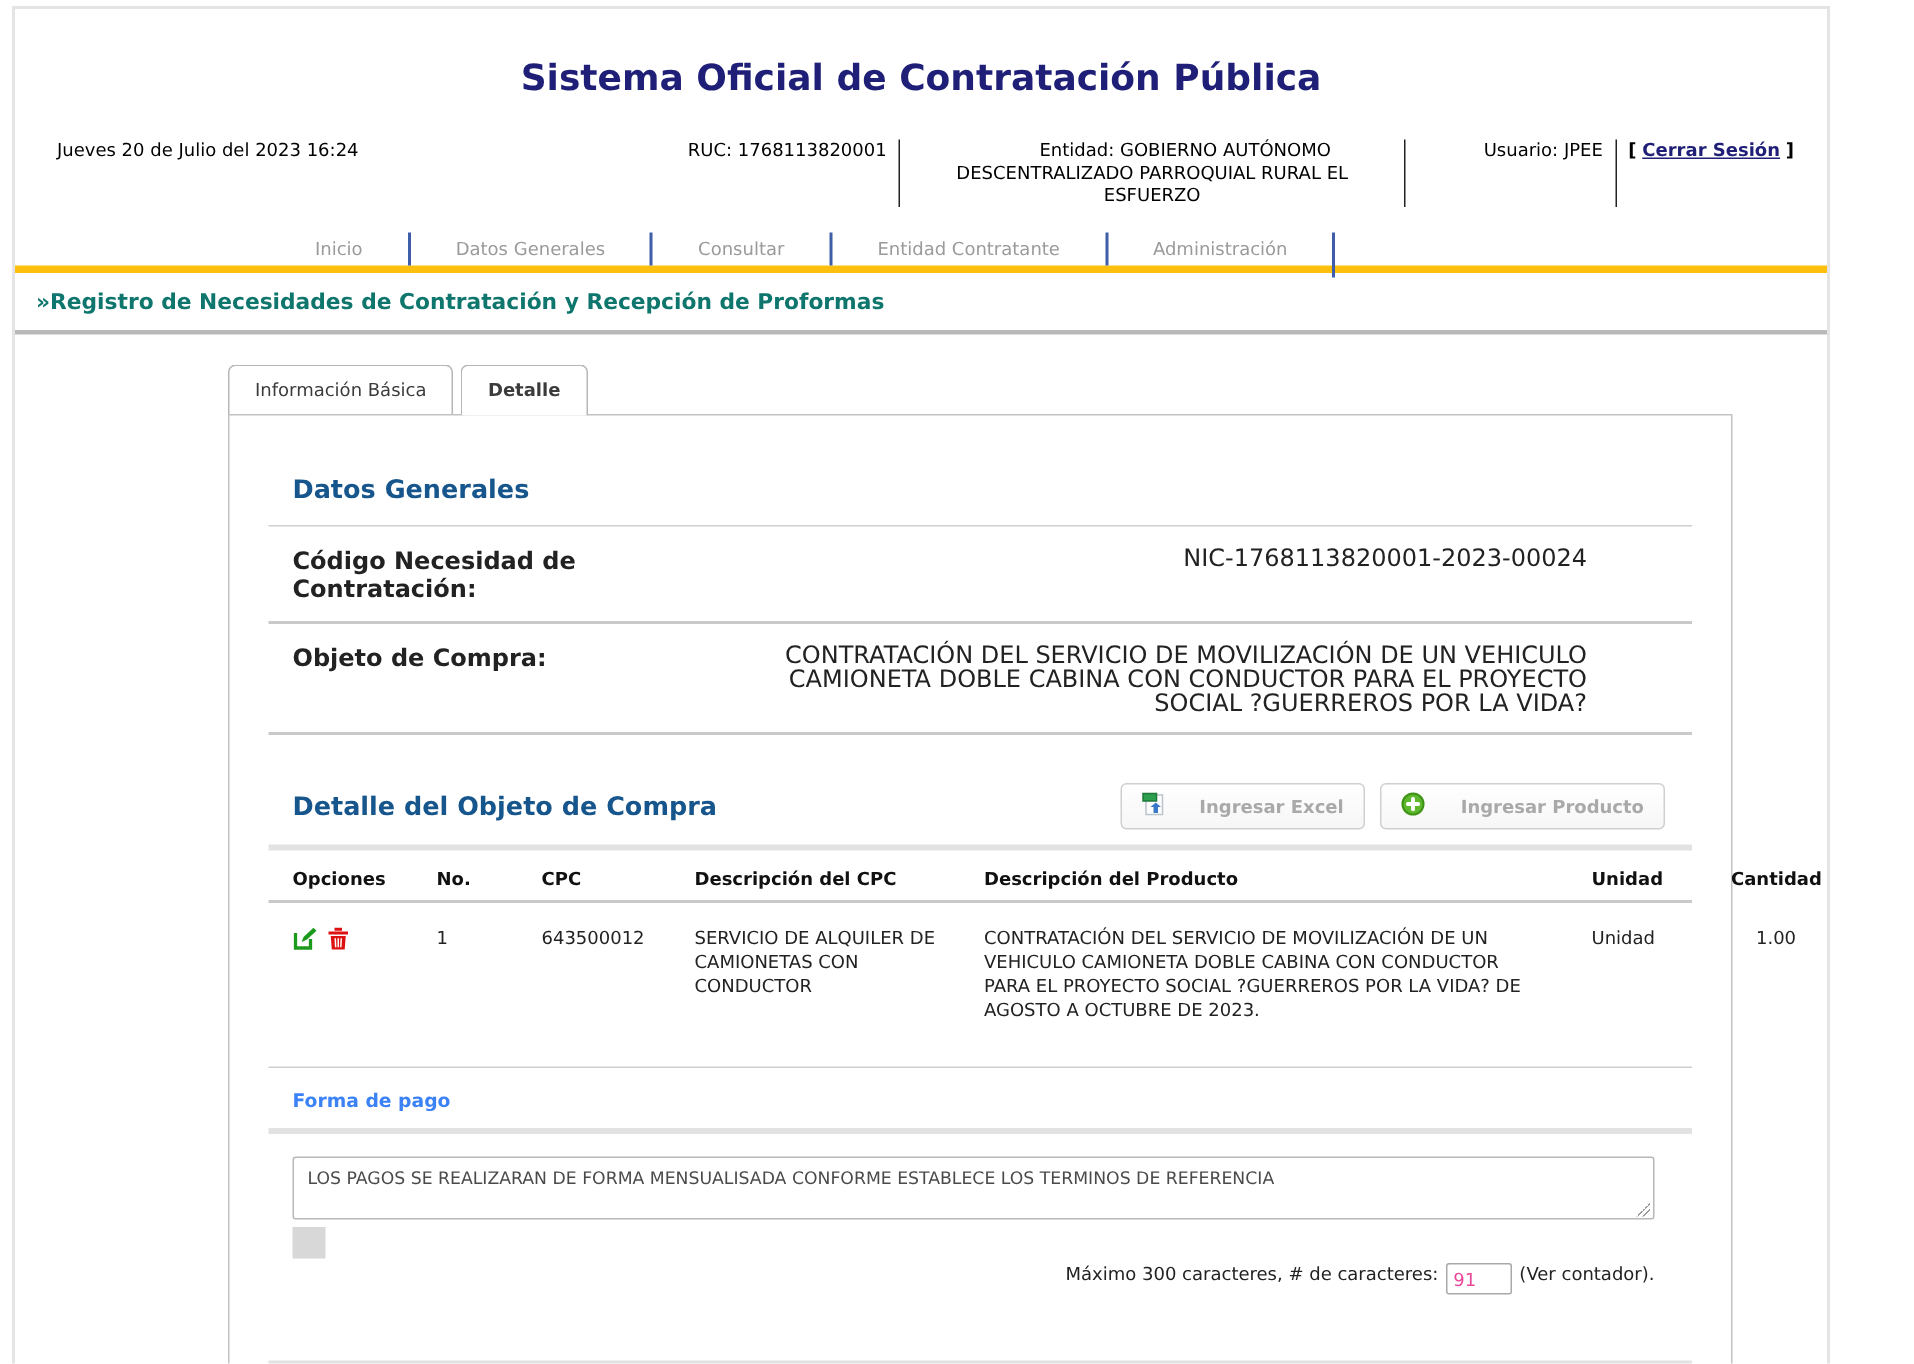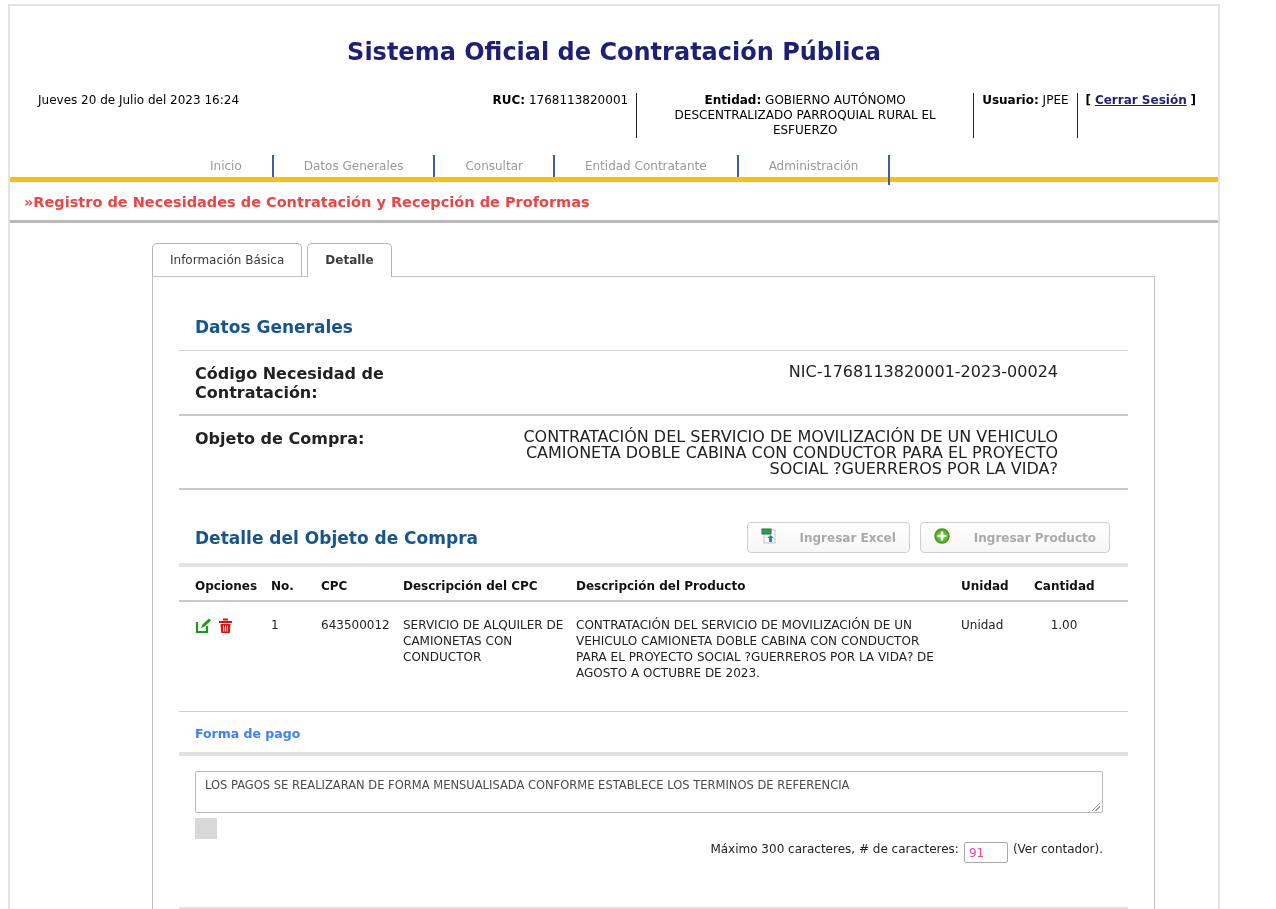--- a/index.html
+++ b/index.html
@@ -9,32 +9,32 @@
     border:2px solid #e4e4e6; border-bottom:none; background:#fff; overflow:hidden; }
 
   
   .app-title { text-align:center; margin-top:32px; font-size:24px; font-weight:bold; color:#1f1f78; }
   .info-row { display:flex; justify-content:space-between; align-items:flex-start;
     margin:26px 22px 0 28px; font-size:12px; color:#000; }
   .info-right { display:flex; align-items:flex-start; gap:8px; text-align:center; }
   .info-right .sep { align-self:stretch; width:1px; background:#222; margin-top:1px; }
   .info-item { padding-top:1px; line-height:15px; }
   .entity-block { max-width:320px; }
-  b.lbl { font-weight:bold; }
+  b.lbl { font-weight:normal;margin-left:44px; }
   .logout-link { color:#1f1f78; font-weight:bold; text-decoration:underline; cursor:pointer; }
 
   
   .navbar { position:relative; margin-top:16px; height:23px; }
   .nav-items { position:absolute; left:170px; top:0; display:flex; height:23px; align-items:center; }
   .nav-item { padding:0 30px; font-size:12px; color:#9a9a9a; cursor:pointer; }
   .nav-sep { width:2px; height:22px; background:#3f5ea8; }
   .nav-sep.tall { height:30px; margin-bottom:-8px; }
   .yellow-bar { height:5px; background:#fcbf0e; width:100%; }
 
-  .breadcrumb { margin:12px 0 10px 14px; font-size:14.5px; font-weight:bold; color:#ef4444; }
+  .breadcrumb { margin:12px 0 10px 14px; font-size:14.5px; font-weight:bold; color:#0f766e; }
   .gray-rule { height:3px; background:#b9b9ba; width:100%; }
 
   
   .tabs-row { display:flex; margin:20px 0 0 142px; position:relative; z-index:2; }
   .tab { border:1px solid #b6b6b6; border-bottom:none; border-radius:5px 5px 0 0;
     background:#fff; padding:9px 17px 8px; font-size:12px; color:#3b3b3b; margin-right:5px; cursor:pointer; }
   .tab.active { font-weight:bold; padding-bottom:10px; margin-bottom:-1px; }
 
   .panel { margin-left:142px; width:1003px; border:1px solid #c2c2c2; background:#fff;
     min-height:663px; padding:28px 26px 0 26px; position:relative; z-index:1; }
@@ -51,21 +51,21 @@
   .kv-value { flex:1; max-width:585px; line-height:16px; color:#222;text-align:right; }
 
   
   .doc-head { display:flex; justify-content:space-between; align-items:center; margin-top:32px; margin-bottom:10px; }
   .btn-group { display:flex; gap:10px; margin-right:2px; }
   .btn { display:flex; align-items:center; gap:24px; border:1px solid #cfcfcf; border-radius:4px;
     background:linear-gradient(#ffffff,#f6f6f6); padding:5px 13px; font-size:12px; font-weight:bold;
     color:#a9a9a9; cursor:pointer; }
 
   
-  .tbl { display:grid; grid-template-columns:76px 50px 82px 173px 385px 73px 90px; font-size:12px; }
+  .tbl { display:grid; grid-template-columns:76px 50px 82px 173px 385px 73px 90px; font-size:12px;gap:20px; }
   .tbl-head { padding:12px 0 7px; font-weight:bold; color:#111; }
   .tbl-cell { padding:15px 8px 30px 0; line-height:16px; color:#222; }
   .cell-center { text-align:center; padding-right:30px; }
   .opt-icons { display:flex; gap:6px; align-items:flex-start; }
   .icon-btn { cursor:pointer; display:inline-block; }
 
   
   .sub-h { font-size:12.5px; font-weight:bold; color:#3b82f6; padding:14px 0 11px; }
   .ta-wrap { position:relative; margin-top:15px; width:908px; }
   textarea.pay { width:908px; height:42px; border:1px solid #b8b8b8; border-radius:2px; resize:none;

